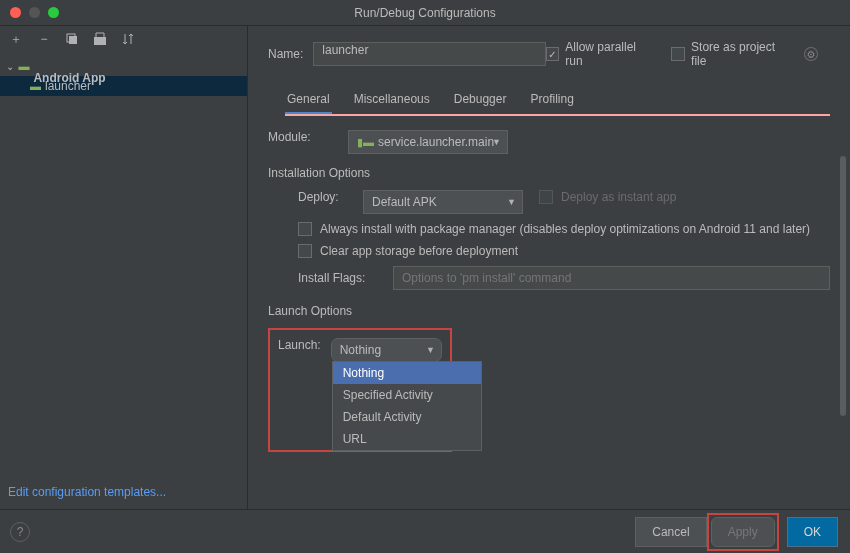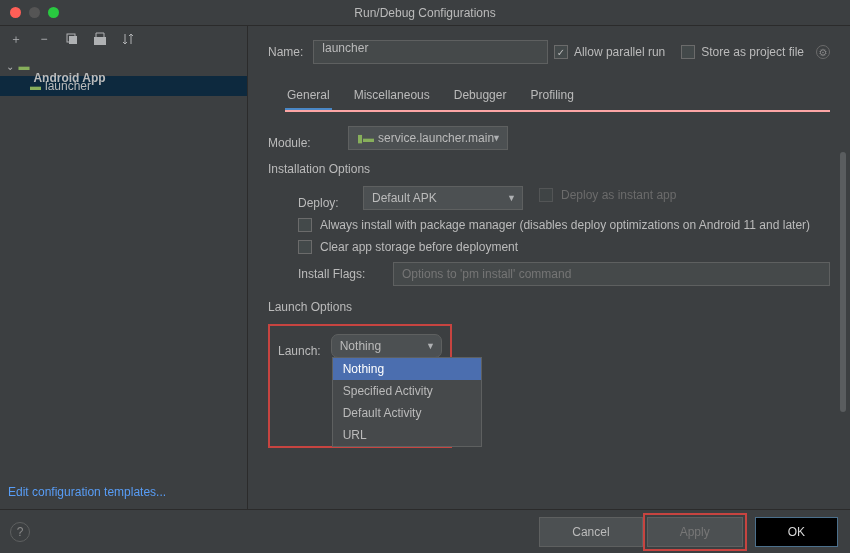--- a/index.html
+++ b/index.html
@@ -112,21 +112,21 @@
     .main {
       flex: 1;
       display: flex;
       flex-direction: column;
       background: #3c3f41;
       position: relative;
     }
     .form-row {
       display: flex;
       align-items: center;
-      padding: 14px 20px 0 20px;
+      padding: 14px 32px 0 20px;
     }
     .label {
       color: #bbbbbb;
       margin-right: 10px;
     }
     .textfield {
       background: #45494a;
       border: 1px solid #5e6060;
       height: 24px;
       color: #bbbbbb;
@@ -183,21 +183,21 @@
       color: #bbbbbb;
     }
     .tab-content {
       flex: 1;
       padding: 14px 20px;
       overflow: auto;
       position: relative;
     }
     .row {
       display: flex;
-      align-items: flex-end;
+      align-items: flex-start;
       margin-bottom: 12px;
     }
     .row .label {
       width: 70px;
     }
     .dropdown {
       background: #4c5052;
       border: 1px solid #5e6060;
       height: 24px;
       display: flex;
@@ -300,37 +300,38 @@
       align-items: center;
       justify-content: center;
       color: #888;
       cursor: pointer;
     }
     .footer-spacer {
       flex: 1;
     }
     .btn {
       height: 30px;
-      padding: 0 32px;
+      padding: 0 16px;
       background: #4c5052;
       border: 1px solid #5e6060;
       color: #bbbbbb;
       cursor: pointer;
       margin-left: 8px;
       display: flex;
       align-items: center;
       justify-content: center;
     }
     .btn.primary {
-      background: #000000;
+      background: #0369a1;
       border-color: #4c708c;
       color: #d6d6d6;
     }
     .btn.disabled {
       color: #777;
+      border-radius: 6px;
     }
     .apply-highlight {
       border: 2px solid #c74440;
       padding: 2px;
     }
   </style>
 </head>
 <body>
 
 <div class="window">

